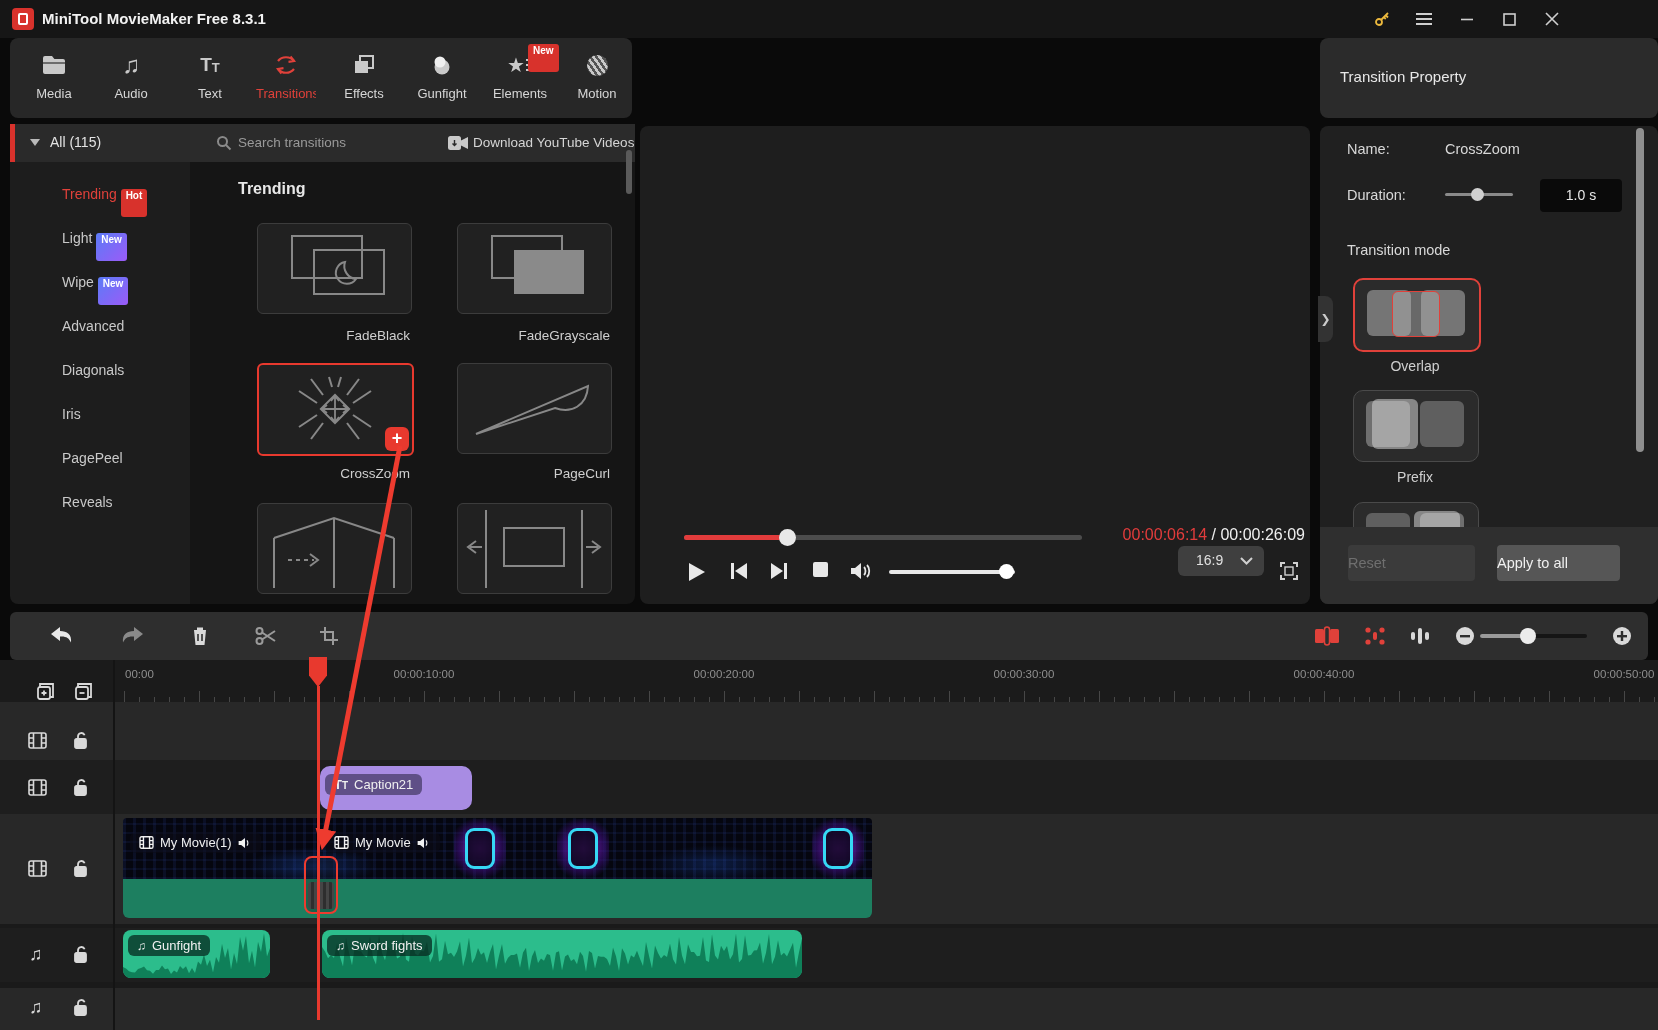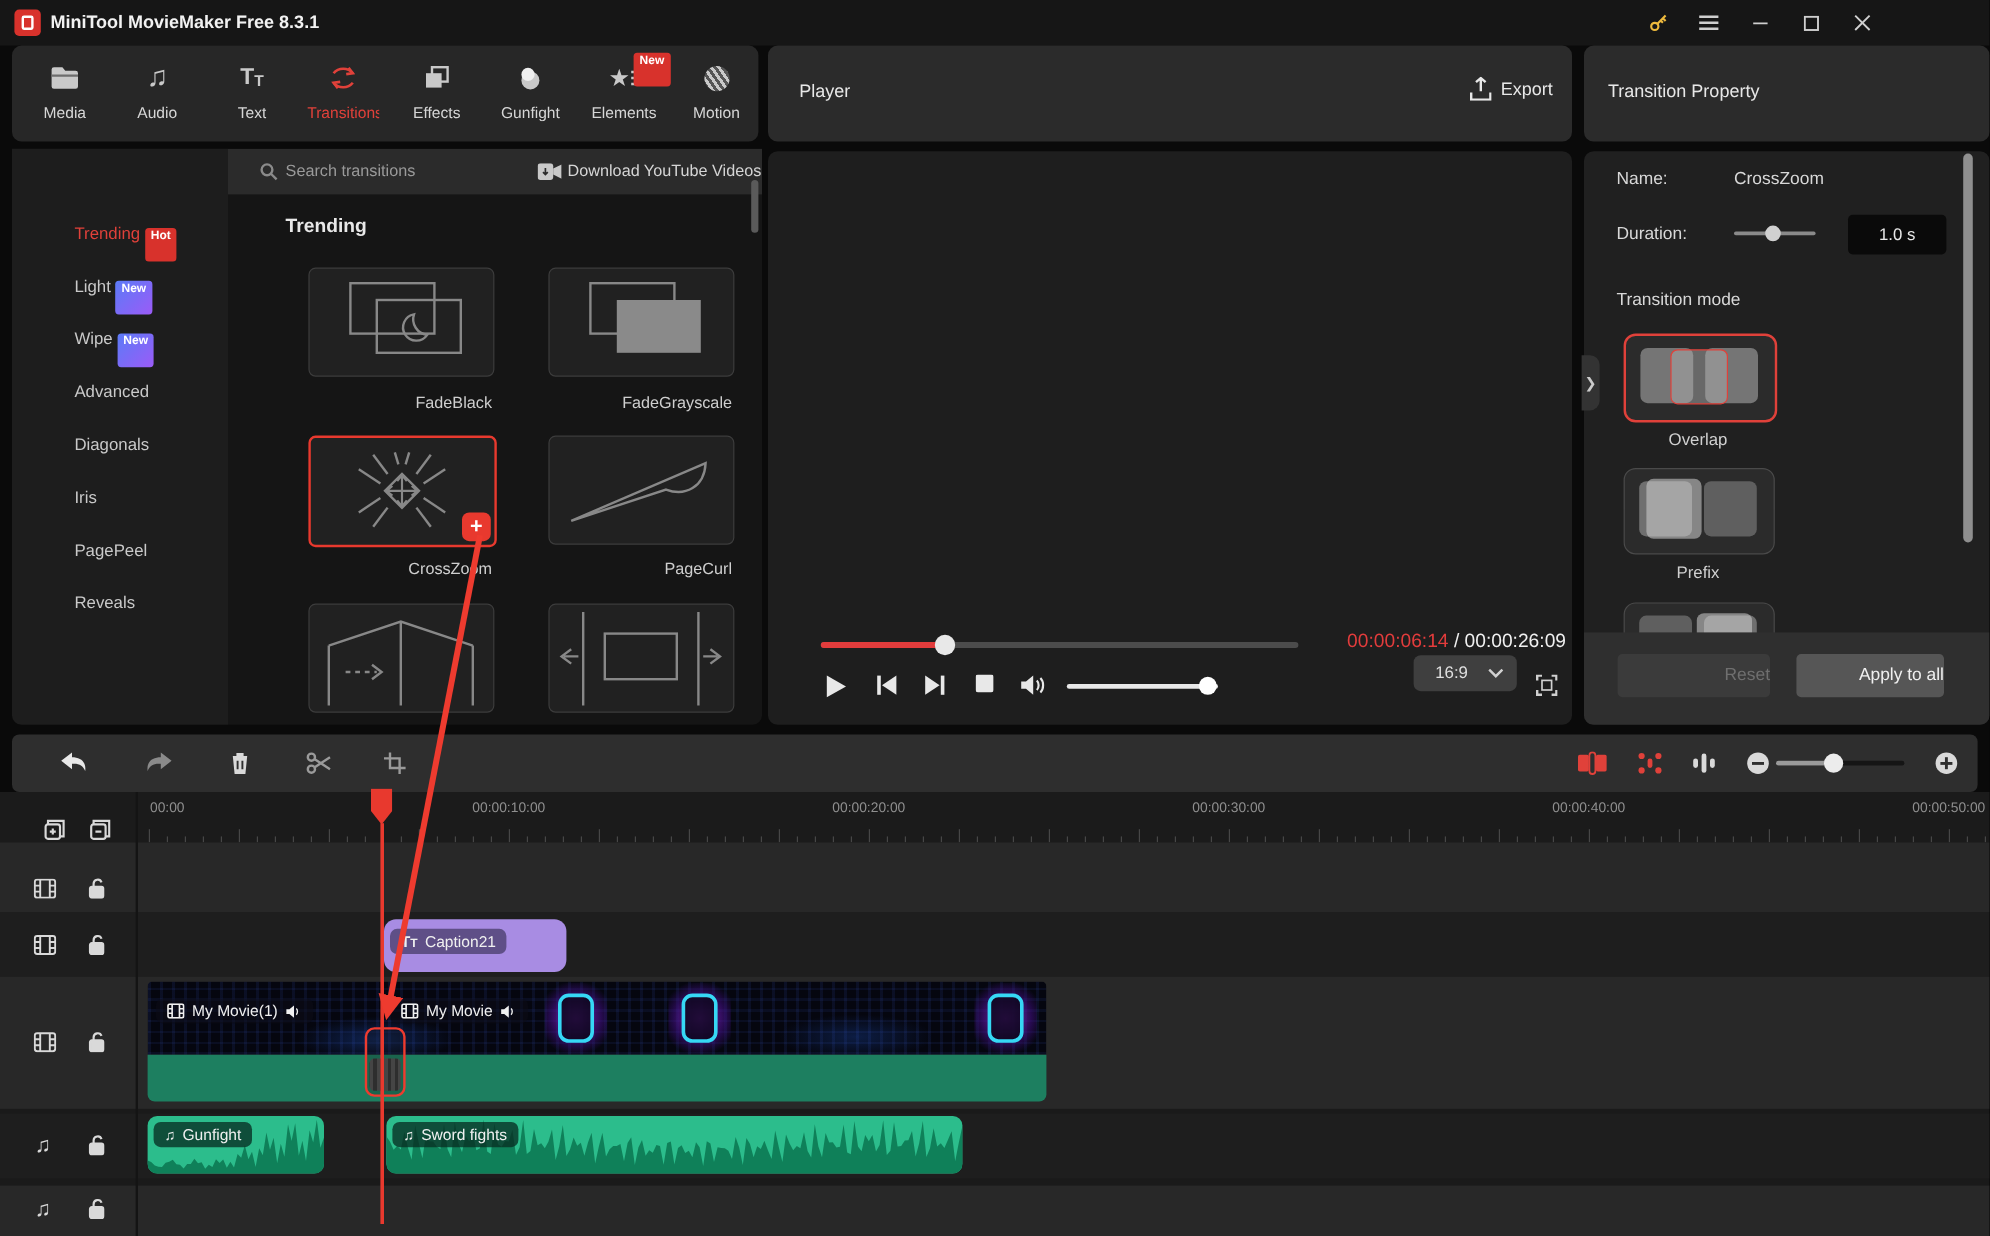--- a/index.html
+++ b/index.html
@@ -74,21 +74,21 @@
   .durbox{position:absolute;left:220px;top:53px;width:82px;height:33px;background:#0a0a0a;border-radius:4px;text-align:center;line-height:33px;font-size:14px;color:#e8e8e8;}
   .durtrack{position:absolute;left:125px;top:67px;width:68px;height:3px;background:#8a8a8a;border-radius:2px;cursor:pointer;}
   .durhandle{position:absolute;left:26px;top:-5px;width:13px;height:13px;background:#d0d0d0;border-radius:50%;}
   .modecard{position:absolute;left:33px;width:124px;height:70px;background:#2b2b2b;border:1px solid #4a4a4a;border-radius:10px;cursor:pointer;}
   .modecard.sel{border:2px solid #e0413a;}
   .msq{position:absolute;top:10px;width:44px;height:46px;background:#757575;border-radius:6px;}
   .moverlay{position:absolute;width:46px;height:44px;background:rgba(180,180,180,.45);border-radius:6px;}
   .moverlay.red{border:1.5px solid #e0413a;}
   .modelabel{position:absolute;left:33px;width:124px;text-align:center;font-size:14px;color:#d0d0d0;}
   .propfoot{position:absolute;left:0;top:401px;width:338px;height:77px;background:#2f2f2f;}
-  .btn{position:absolute;top:18px;height:36px;border-radius:4px;font-size:14.5px;text-align:right;line-height:36px;cursor:pointer;}
+  .btn{position:absolute;top:18px;height:36px;border-radius:4px;font-size:14.5px;text-align:left;line-height:36px;cursor:pointer;}
   .btn.reset{left:28px;width:127px;background:#3b3b3b;color:#6f6f6f;}
   .btn.apply{left:177px;width:123px;background:#565656;color:#f0f0f0;}
   .collapse-tab{left:1318px;top:296px;width:15px;height:46px;background:#333;border-radius:0 8px 8px 0;color:#ccc;font-size:12px;display:flex;align-items:center;justify-content:center;cursor:pointer;}
   .pscroll{position:absolute;left:316px;top:2px;width:8px;height:324px;background:#8f8f8f;border-radius:4px;}
   
   .ttoolbar{left:10px;top:612px;width:1638px;height:48px;background:#2e2e2e;border-radius:6px;}
   .tt-ic{position:absolute;top:12px;width:24px;height:24px;display:flex;align-items:center;justify-content:center;cursor:pointer;}
   .zoomtrack{position:absolute;left:1470px;top:22px;width:107px;height:4px;background:#151515;border-radius:2px;cursor:pointer;}
   .zoomfill{position:absolute;left:0;top:0;width:47px;height:4px;background:#9a9a9a;border-radius:2px;}
   .zoomhandle{position:absolute;left:40px;top:-6px;width:16px;height:16px;background:#ececec;border-radius:50%;}
@@ -222,20 +222,25 @@
     </div>
     <div class="nav-item" style="left:551px">
       <div class="nav-ic">
           <div style="width:21px;height:21px;border-radius:50%;background:repeating-linear-gradient(55deg,#c9c9c9 0 2.5px,#555 2.5px 5px)"></div>
         </div>
       <div class="nav-lb">Motion</div>
     </div>
   </div>
 
   <div class="abs sidebar">
+    <div class="all-row">
+      <div class="all-bar"></div>
+      <div class="all-tri"></div>
+      <div class="all-lb">All (115)</div>
+    </div>
     <div class="side-item active" style="top:62px"><span>Trending</span> <span class="badge red">Hot</span></div>
     <div class="side-item" style="top:106px"><span>Light</span> <span class="badge blue">New</span></div>
     <div class="side-item" style="top:150px"><span>Wipe</span> <span class="badge blue">New</span></div>
     <div class="side-item" style="top:194px"><span>Advanced</span></div>
     <div class="side-item" style="top:238px"><span>Diagonals</span></div>
     <div class="side-item" style="top:282px"><span>Iris</span></div>
     <div class="side-item" style="top:326px"><span>PagePeel</span></div>
     <div class="side-item" style="top:370px"><span>Reveals</span></div>
   </div>
 
@@ -308,29 +313,20 @@
     <div class="tcard" style="left:267px;top:379px">
       <svg width="153" height="89" viewBox="0 0 153 89" fill="none" stroke="#888" stroke-width="2">
         <rect x="46" y="24" width="60" height="38"></rect>
           <line x1="28" y1="6" x2="28" y2="84"></line>
           <line x1="124" y1="6" x2="124" y2="84"></line>
         <path d="M24 43 h-12 M18 37 l-8 6 8 6 M128 43 h12 M134 37 l8 6 -8 6"></path>
       </svg>
     </div>
   </div>
 
-  <div class="abs phead">
-    <div class="abs ptitle">Player</div>
-    <div class="abs export">
-      <svg width="18" height="20" viewBox="0 0 18 20" fill="none" stroke="#e8e8e8" stroke-width="2">
-          <path d="M9 1v11M5 4.5 L9 1l4 3.5M1 13v6h16v-6"></path>
-        </svg>
-      <span>Export</span>
-    </div>
-  </div>
   <div class="abs pbody">
     <div class="seektrack">
       <div class="seekfill"></div>
       <div class="seekhandle"></div>
     </div>
     <div class="timecode"><span class="tc-cur">00:00:06:14</span><span class="tc-tot"> / </span><span class="tc-tot">00:00:26:09</span></div>
     <div class="transport">
       <div class="tr-ic" style="left:48px">
           <svg width="18" height="20" viewBox="0 0 18 20">
             <path d="M1 1 L17 10 L1 19z" fill="#e8e8e8"></path>

